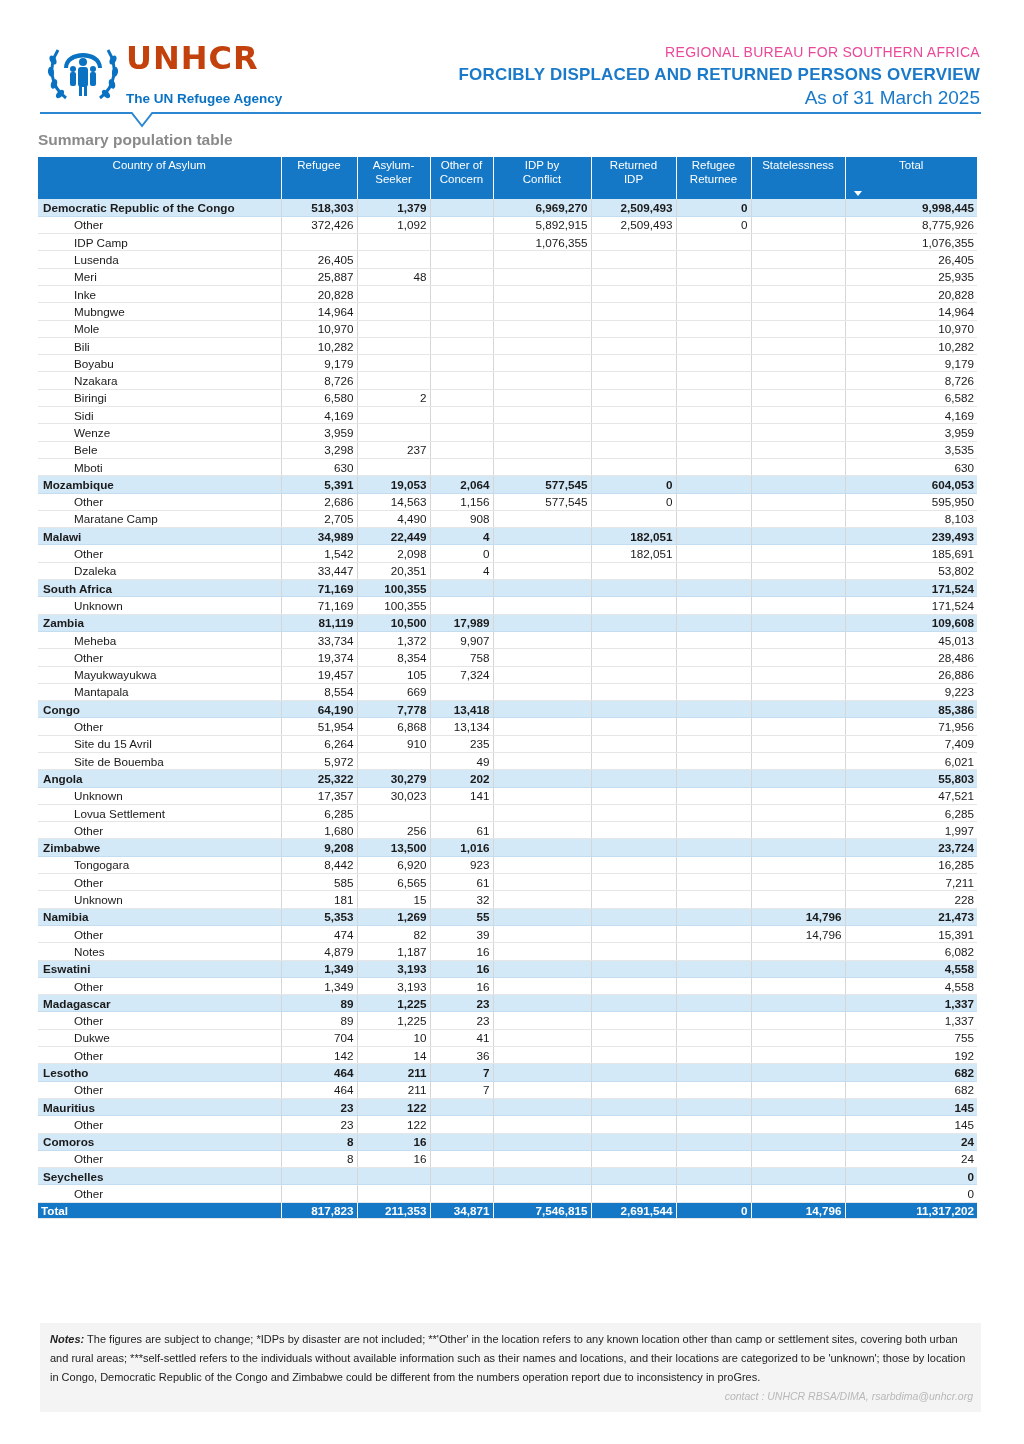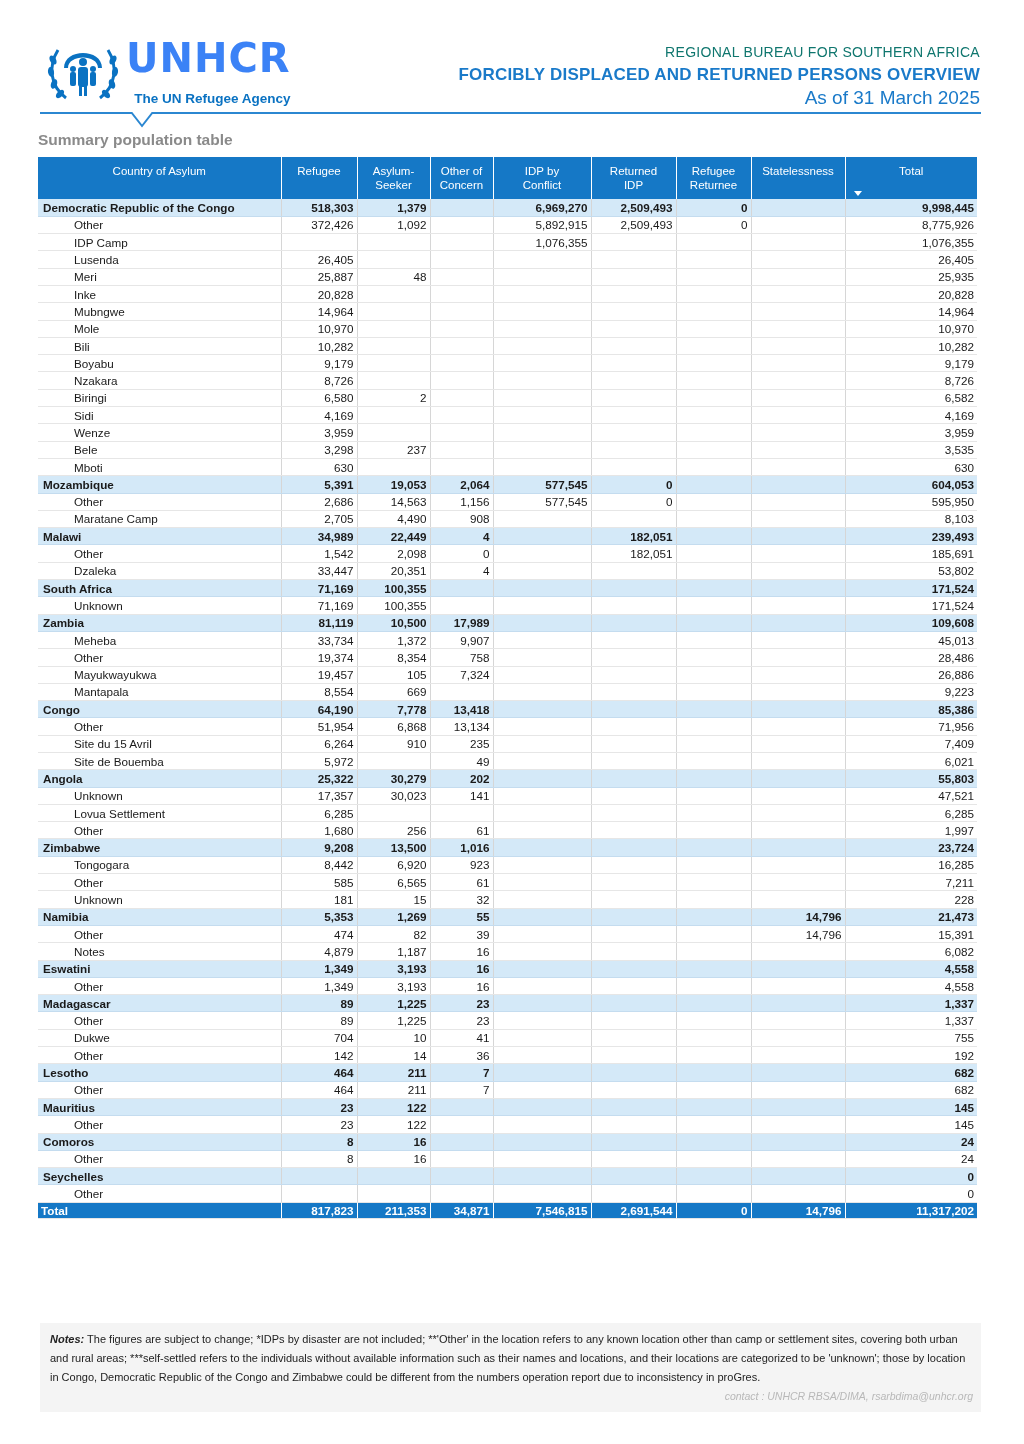--- a/index.html
+++ b/index.html
@@ -3,45 +3,45 @@
 <meta charset="utf-8">
 <style>
   * { box-sizing: border-box; margin: 0; padding: 0; }
   html, body { width: 1024px; height: 1444px; background: #ffffff; }
   body { font-family: "Liberation Sans", sans-serif; color: #1a1a1a; position: relative; overflow: hidden; }
 
   .header { position: absolute; left: 0; top: 0; width: 1024px; height: 140px; }
   .logo { position: absolute; left: 46px; top: 38px; display: flex; align-items: center; }
   .emblem { width: 74px; height: 68px; }
   .logo-text { margin-left: 6px; display: flex; flex-direction: column; }
-  .logo-word { font-family: "DejaVu Sans", sans-serif; font-weight: bold; font-size: 40px; color: #3b82f6; letter-spacing: 1px; line-height: 40px; }
+  .logo-word { font-family: "DejaVu Sans", sans-serif; font-weight: bold; font-size: 32px; color: #c2410c; letter-spacing: 1px; line-height: 40px; }
   .logo-sub { font-weight: bold; font-size: 13.5px; color: #0a72c2; text-align: right; margin-top: 13px; }
 
   .title-block { position: absolute; right: 44px; top: 44px; text-align: right; }
-  .bureau { font-size: 14px; color: #0f766e; letter-spacing: 0.3px; }
+  .bureau { font-size: 14px; color: #ec4899; letter-spacing: 0.3px; }
   .main-title { font-weight: bold; font-size: 17px; color: #1a7ac9; margin-top: 5px; letter-spacing: 0.2px; }
   .asof { font-size: 19px; color: #1a7ac9; margin-top: 2px; }
 
   .rule { position: absolute; left: 40px; top: 112px; width: 941px; height: 2px; background: #2b87d1; }
   .rule-notch { position: absolute; left: 131px; top: 112px; width: 22px; height: 16px; }
 
   .section-title { position: absolute; left: 38px; top: 131px; font-weight: bold; font-size: 15.5px; color: #8a8a8a; }
 
   table.pop { position: absolute; left: 38px; top: 157px; width: 939px; border-collapse: collapse; table-layout: fixed; font-size: 11.7px; }
   table.pop col.c0 { width: 243px; }
   table.pop col.c1 { width: 76px; }
   table.pop col.c2 { width: 73px; }
   table.pop col.c3 { width: 63px; }
   table.pop col.c4 { width: 98px; }
   table.pop col.c5 { width: 85px; }
   table.pop col.c6 { width: 75px; }
   table.pop col.c7 { width: 94px; }
   table.pop col.c8 { width: 132px; }
 
-  thead th { background: #1578c6; color: #ffffff; font-weight: normal; font-size: 11.5px; height: 42px; vertical-align: top; padding-top: 7px; line-height: 14px; border-right: 1px solid #ffffff; text-align: center; position: relative; }
+  thead th { background: #1578c6; color: #ffffff; font-weight: normal; font-size: 11.5px; height: 42px; vertical-align: top; padding-top: 1px; line-height: 14px; border-right: 1px solid #ffffff; text-align: center; position: relative; }
   thead th:last-child { border-right: none; }
   .sort-icon { position: absolute; left: 8px; bottom: 3px; width: 0; height: 0; border-left: 4px solid transparent; border-right: 4px solid transparent; border-top: 5px solid #ffffff; }
 
   tbody td { height: 17.3px; padding: 0 3px; border-right: 1px solid #d6d6d6; border-bottom: 1px solid #e6e6e6; text-align: right; white-space: nowrap; overflow: hidden; }
   tbody td:first-child { text-align: left; }
   tbody td:last-child { border-right: none; }
   tr.country td { background: #d4e9f8; font-weight: bold; border-bottom: 1px solid #c4dcef; }
   tr.country td:first-child { padding-left: 5px; }
   tr.loc td:first-child { padding-left: 36px; }
   tr.total td { background: #1578c6; color: #ffffff; font-weight: bold; border-right: 1px solid #ffffff; height: 16px; }

